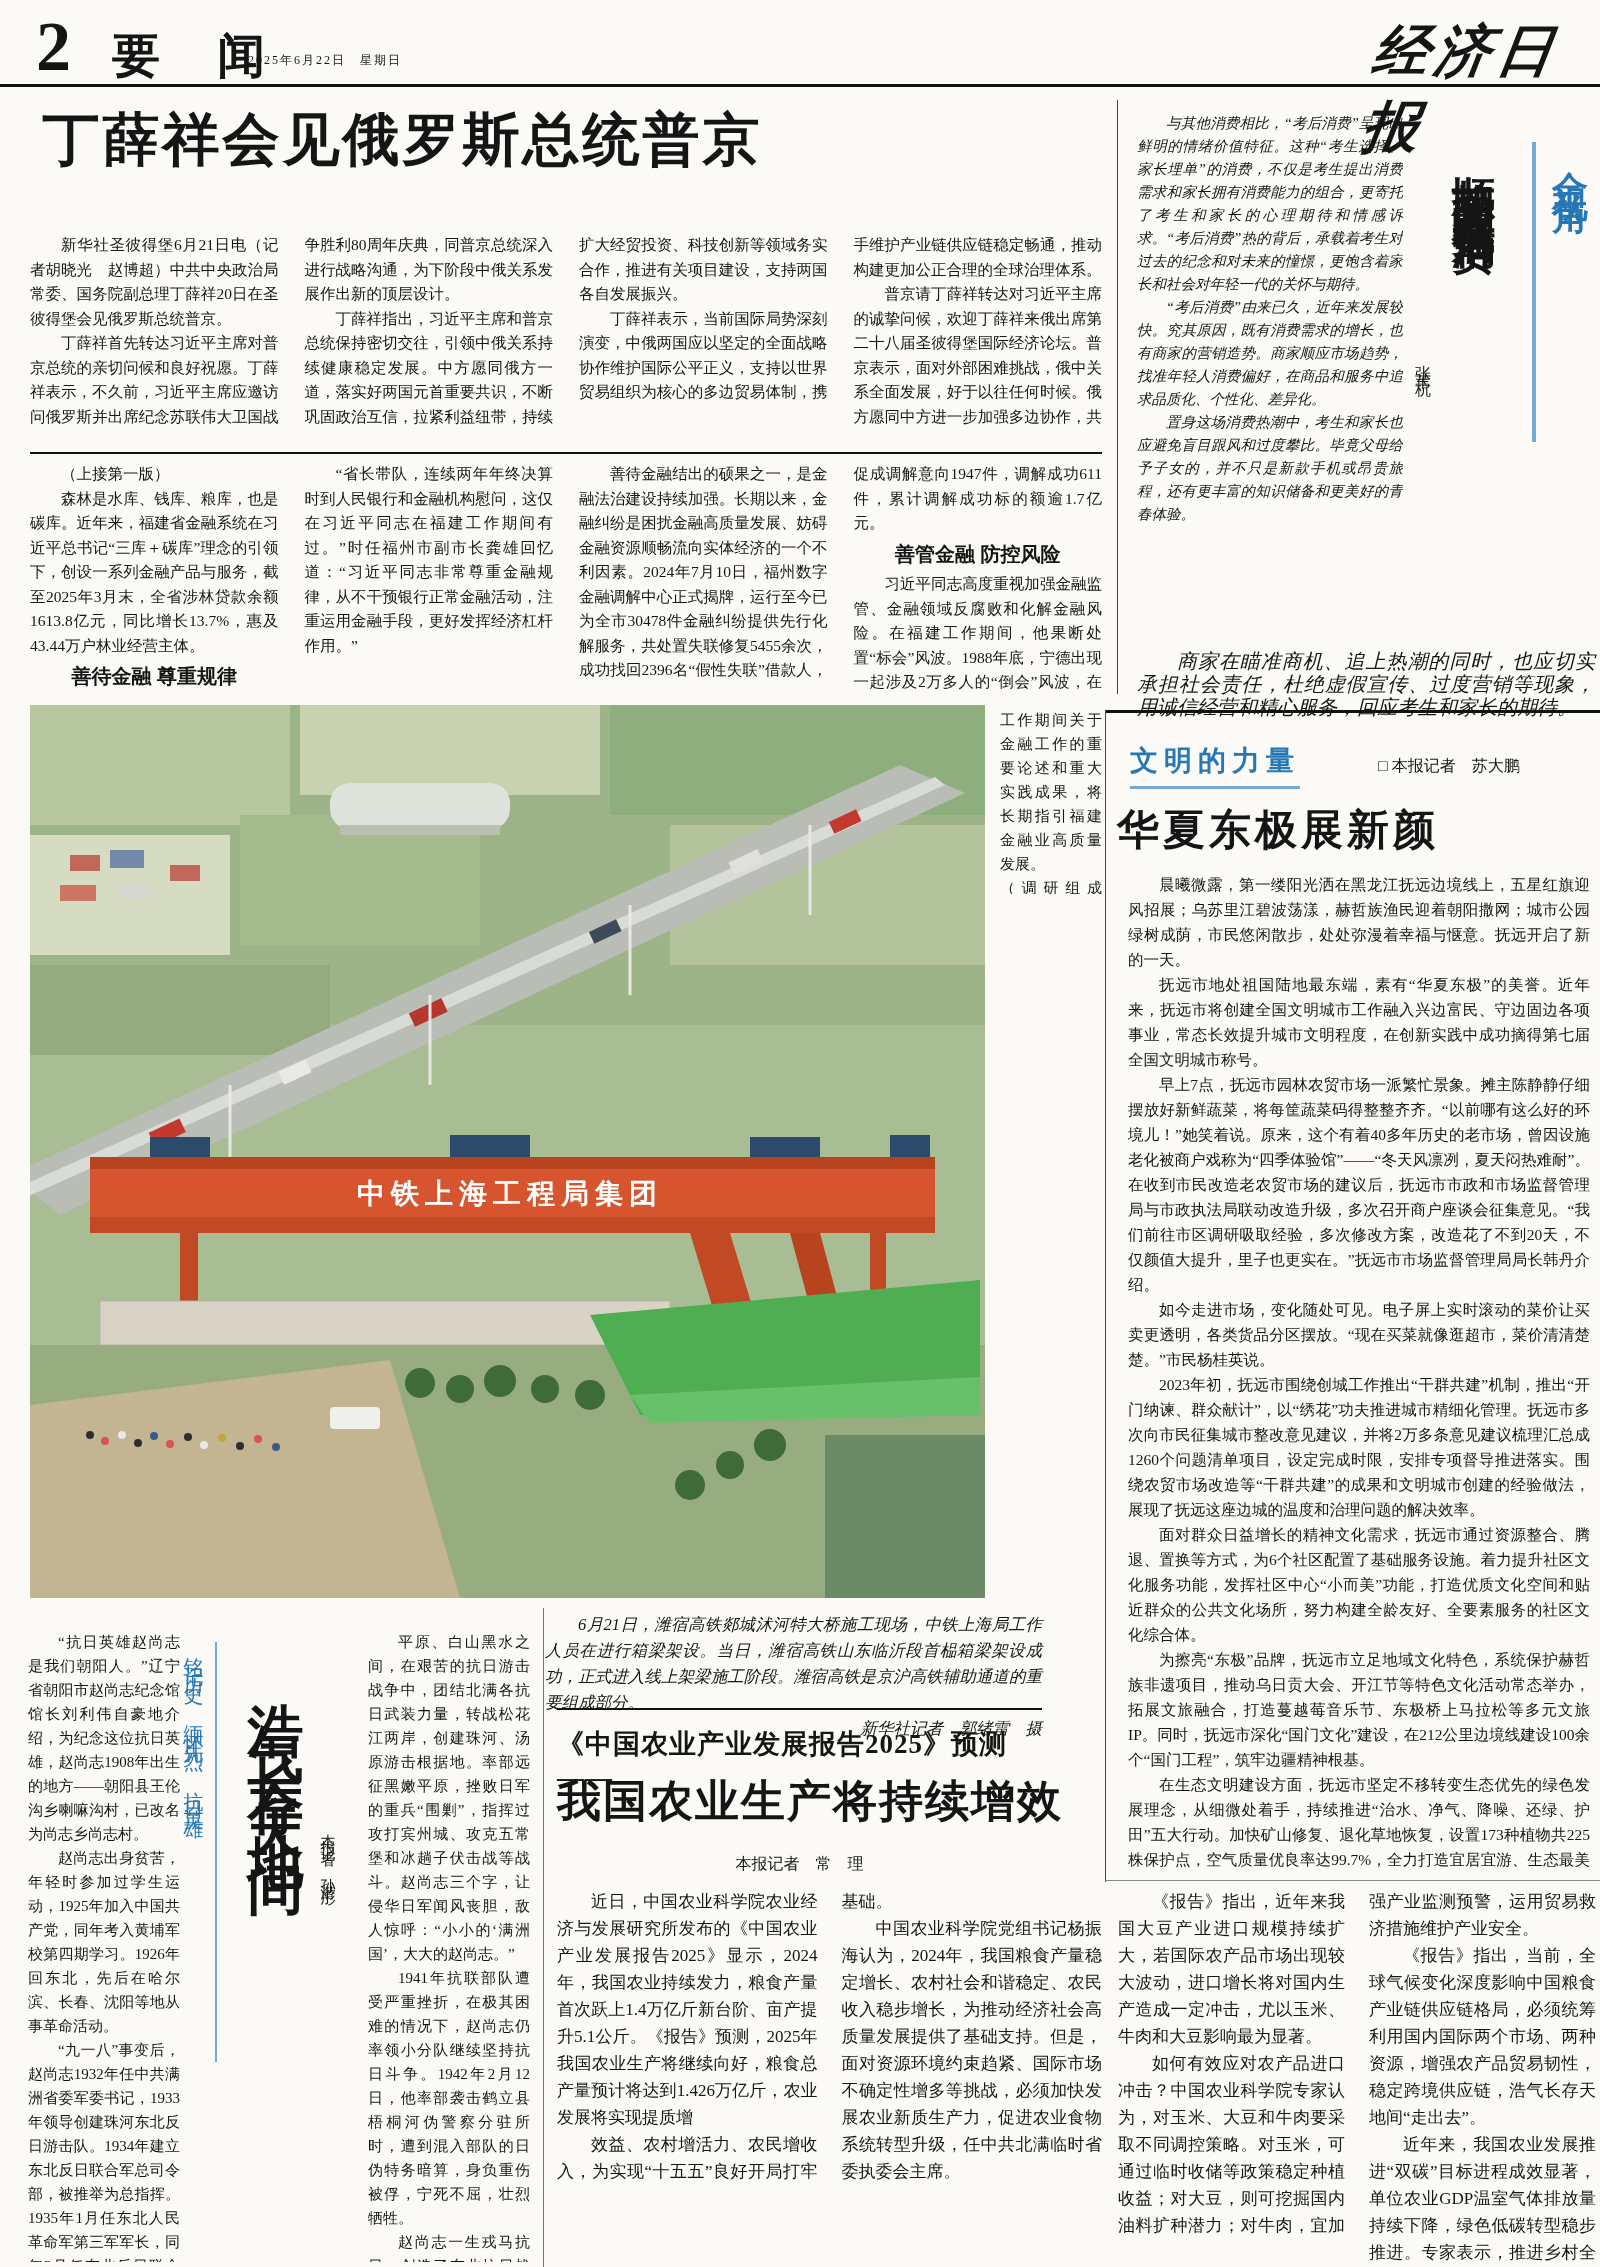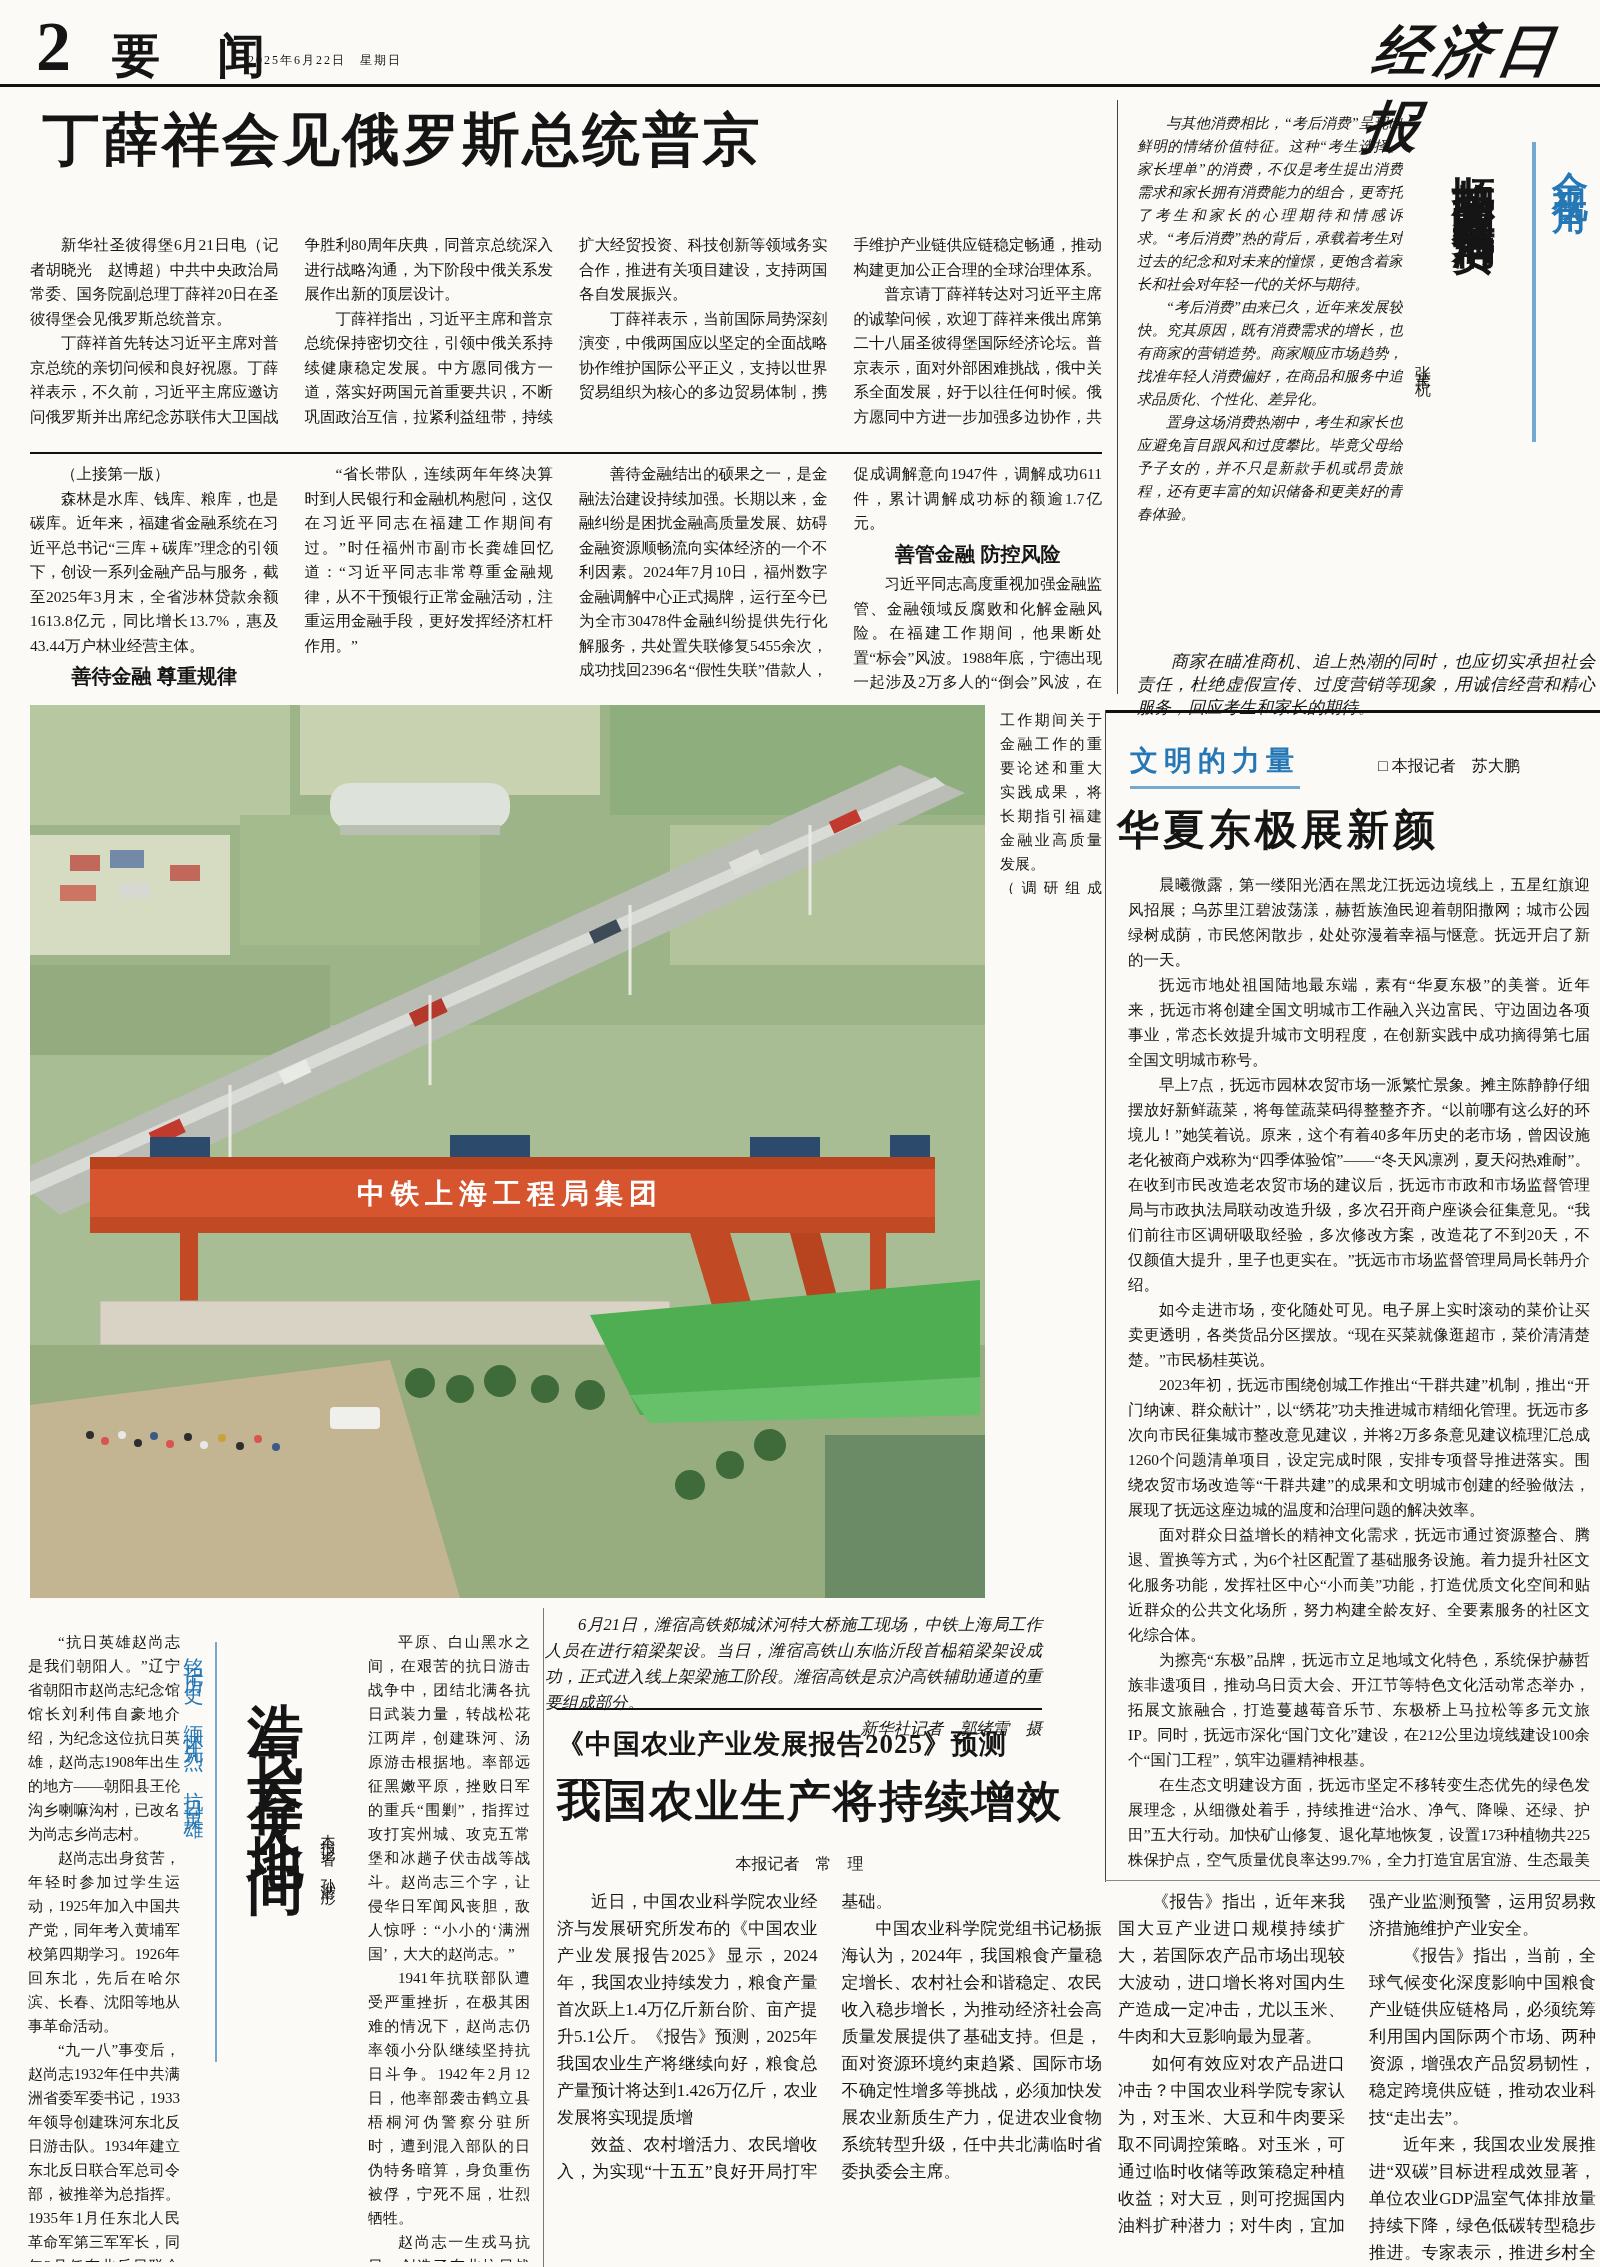--- a/index.html
+++ b/index.html
@@ -75,21 +75,21 @@
 
 <div class="abs vline" style="left:1117px;top:100px;height:594px;"></div>
 <div class="abs kai justify" style="left:1137px;top:112px;width:266px;height:532px;font-size:14.5px;line-height:23px;overflow:hidden;">
     <p>与其他消费相比，“考后消费”呈现出鲜明的情绪价值特征。这种“考生选择、家长埋单”的消费，不仅是考生提出消费需求和家长拥有消费能力的组合，更寄托了考生和家长的心理期待和情感诉求。“考后消费”热的背后，承载着考生对过去的纪念和对未来的憧憬，更饱含着家长和社会对年轻一代的关怀与期待。</p>
     <p>“考后消费”由来已久，近年来发展较快。究其原因，既有消费需求的增长，也有商家的营销造势。商家顺应市场趋势，找准年轻人消费偏好，在商品和服务中追求品质化、个性化、差异化。</p>
     <p>置身这场消费热潮中，考生和家长也应避免盲目跟风和过度攀比。毕竟父母给予子女的，并不只是新款手机或昂贵旅程，还有更丰富的知识储备和更美好的青春体验。</p>
   </div>
 <div class="abs vert" style="left:1412px;top:352px;font-size:16px;letter-spacing:8px;">张苇杭</div>
 <div class="abs vert v-headline" style="left:1445px;top:142px;height:520px;">顺势而为点旺考后消费</div>
 <div class="abs vert blue" style="left:1532px;top:142px;height:300px;font-size:36px;font-weight:bold;letter-spacing:14px;border-left:4px solid #74a9d2;padding-left:9px;">金视角</div>
-<div class="abs kai justify" style="left:1137px;top:650px;width:458px;height:72px;font-size:17px;line-height:23px;font-style:italic;">
+<div class="abs kai justify" style="left:1137px;top:650px;width:458px;height:72px;font-size:20px;line-height:23px;font-style:italic;">
   <p>商家在瞄准商机、追上热潮的同时，也应切实承担社会责任，杜绝虚假宣传、过度营销等现象，用诚信经营和精心服务，回应考生和家长的期待。</p>
 </div>
 
 <div class="abs rule" style="left:1105px;top:710px;width:495px;height:3px;"></div>
 <div class="abs vline" style="left:1105px;top:710px;height:1172px;"></div>
 <div class="abs" style="left:1105px;top:1880px;width:495px;height:1px;background:#888;"></div>
 <div class="abs civ-kicker blue" style="left:1130px;top:742px;">文明的力量</div>
 <div class="abs" style="left:1378px;top:756px;font-size:16px;">□ 本报记者　苏大鹏</div>
 <div class="abs civ-headline" style="left:1117px;top:802px;width:483px;">华夏东极展新颜</div>
 <div class="abs justify" style="left:1128px;top:872px;width:462px;height:998px;font-size:15.5px;line-height:25px;overflow:hidden;">
@@ -230,15 +230,15 @@
 <div class="abs agri-headline" style="left:557px;top:1772px;width:485px;">我国农业生产将持续增效</div>
 <div class="abs byline-c" style="left:557px;top:1854px;width:485px;">本报记者　常　理</div>
 <div class="abs cols2 justify" style="left:557px;top:1888px;width:545px;height:379px;">
     <p>近日，中国农业科学院农业经济与发展研究所发布的《中国农业产业发展报告2025》显示，2024年，我国农业持续发力，粮食产量首次跃上1.4万亿斤新台阶、亩产提升5.1公斤。《报告》预测，2025年我国农业生产将继续向好，粮食总产量预计将达到1.426万亿斤，农业发展将实现提质增</p>
     <p>效益、农村增活力、农民增收入，为实现“十五五”良好开局打牢基础。</p>
     <p>中国农业科学院党组书记杨振海认为，2024年，我国粮食产量稳定增长、农村社会和谐稳定、农民收入稳步增长，为推动经济社会高质量发展提供了基础支持。但是，面对资源环境约束趋紧、国际市场不确定性增多等挑战，必须加快发展农业新质生产力，促进农业食物系统转型升级，任中共北满临时省委执委会主席。</p>
   </div>
 <div class="abs cols2 justify" style="left:1118px;top:1888px;width:478px;height:379px;">
     <p>《报告》指出，近年来我国大豆产业进口规模持续扩大，若国际农产品市场出现较大波动，进口增长将对国内生产造成一定冲击，尤以玉米、牛肉和大豆影响最为显著。</p>
     <p>如何有效应对农产品进口冲击？中国农业科学院专家认为，对玉米、大豆和牛肉要采取不同调控策略。对玉米，可通过临时收储等政策稳定种植收益；对大豆，则可挖掘国内油料扩种潜力；对牛肉，宜加强产业监测预警，运用贸易救济措施维护产业安全。</p>
-    <p>《报告》指出，当前，全球气候变化深度影响中国粮食产业链供应链格局，必须统筹利用国内国际两个市场、两种资源，增强农产品贸易韧性，稳定跨境供应链，推动农业科技“走出去”。</p>
+    <p>《报告》指出，当前，全球气候变化深度影响中国粮食产业链供应链格局，必须统筹利用国内国际两个市场、两种资源，增强农产品贸易韧性，稳定跨境供应链，浩气长存天地间“走出去”。</p>
     <p>近年来，我国农业发展推进“双碳”目标进程成效显著，单位农业GDP温室气体排放量持续下降，绿色低碳转型稳步推进。专家表示，推进乡村全面振兴、加快农业强国建设，必须坚持农业科技自立自强，加快实现高水平农业科技自立自强，把农业建成大有可为的大产业，为强国建设提供有力支撑。</p>
   </div>
 
 </body></html>

